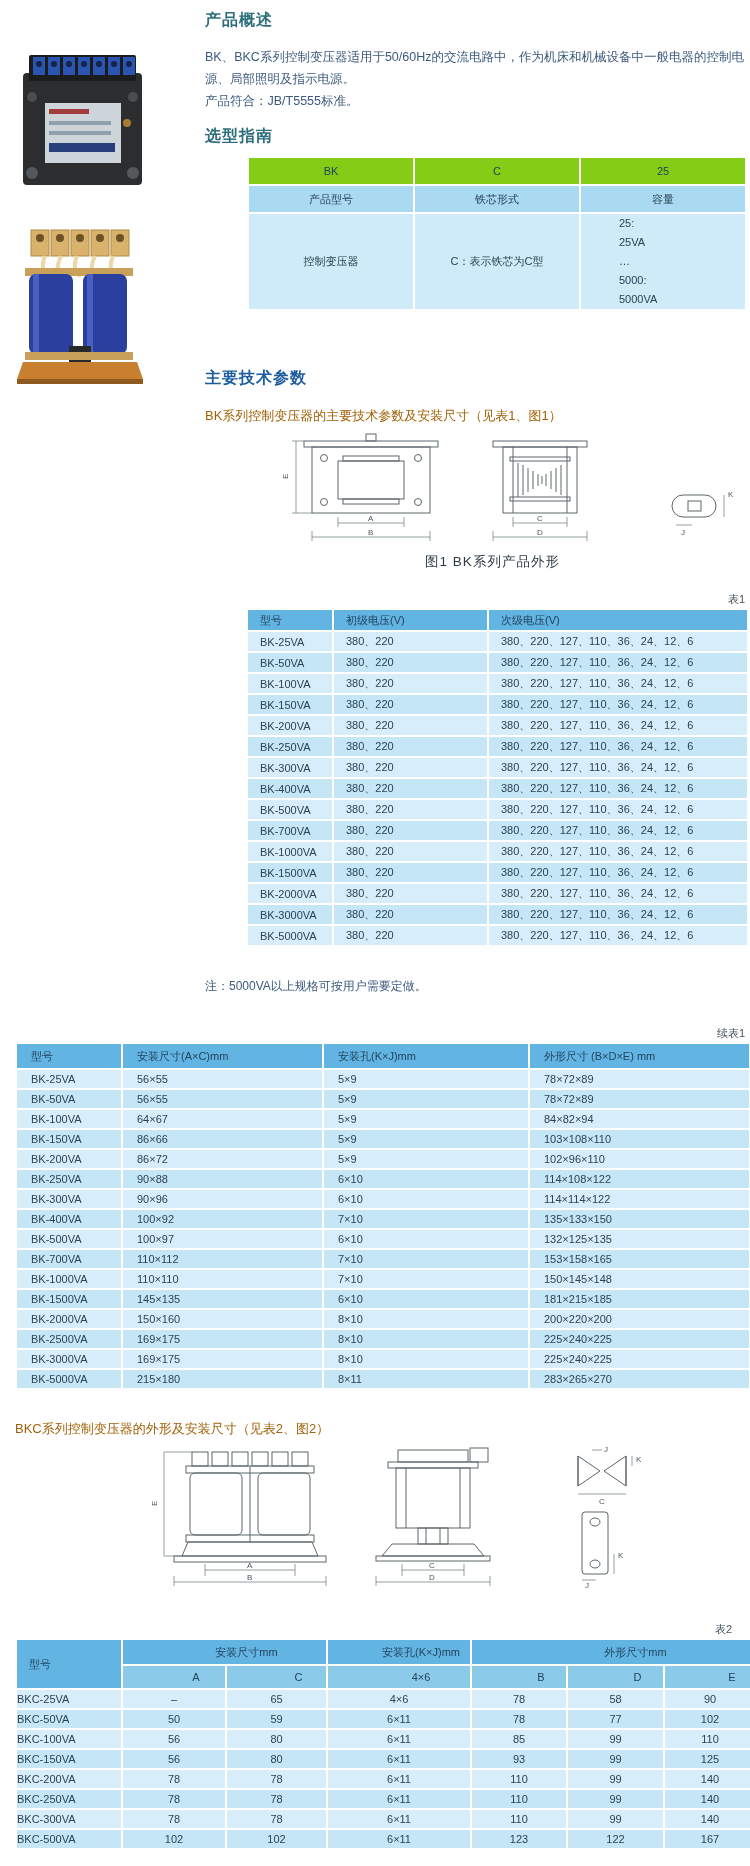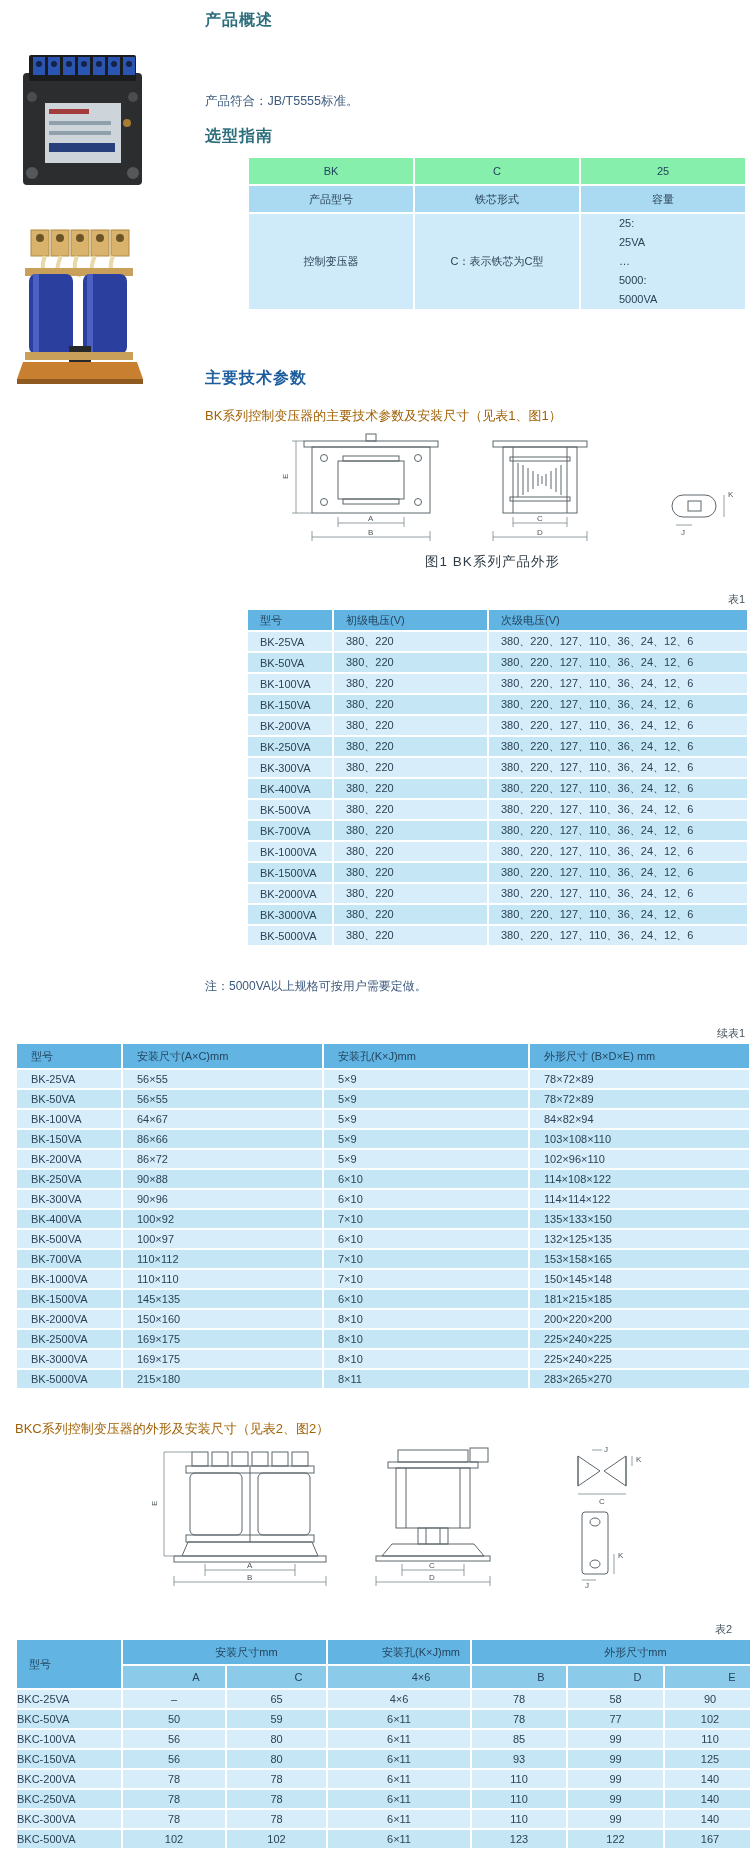--- a/index.html
+++ b/index.html
@@ -15,21 +15,21 @@
 
   .bodytext { font-size:12.5px; color:#3c5a7d; line-height:22px; width:542px; }
 
   .introtext { font-size:13px; color:#a16207; }
 
   table { border-collapse:separate; border-spacing:2px; table-layout:fixed; }
   th, td { font-size:11px; font-weight:normal; color:#2b4257; overflow:hidden; white-space:nowrap; }
 
   
   .sel { width:496px; }
-  .sel th { background:#86efac; height:26px; text-align:center; color:#23445e; }
+  .sel th { background:#84cc16; height:26px; text-align:center; color:#23445e; }
   .sel .sub td { background:#a9daf1; height:26px; text-align:center; }
   .sel .big td { background:#cfeaf8; height:88px; text-align:center; vertical-align:middle; }
   .sel .big td.cap { text-align:left; padding-left:38px; vertical-align:middle; }
   .sel .big td.cap div { line-height:19px; }
 
   
   .t1 { width:499px; }
   .t1 th { background:#62b4e3; height:20px; text-align:left; padding-left:12px; color:#23445e; }
   .t1 td { height:19px; text-align:left; padding-left:12px; }
   .t1 tbody tr:nth-child(odd) td { background:#d7eefa; }
@@ -116,20 +116,21 @@
     <rect x="68" y="52" width="44" height="80" rx="7" fill="#2b3f9e"></rect>
     <rect x="18" y="52" width="6" height="80" fill="#4a60c2"></rect>
     <rect x="72" y="52" width="6" height="80" fill="#4a60c2"></rect>
     <rect x="54" y="124" width="22" height="16" fill="#26282a"></rect>
     <rect x="10" y="130" width="108" height="8" fill="#c9a05a"></rect>
     <path d="M8 140 L122 140 L128 157 L2 157 Z" fill="#c87f2f"></path>
     <path d="M2 157 L128 157 L128 162 L2 162 Z" fill="#8f5a20"></path>
   </svg>
 
   <h2 class="sec teal abs" style="left:205px; top:10px;">产品概述</h2>
+  <div class="bodytext abs" style="left:205px; top:46px;">BK、BKC系列控制变压器适用于50/60Hz的交流电路中，作为机床和机械设备中一般电器的控制电源、局部照明及指示电源。</div>
   <div class="bodytext abs" style="left:205px; top:90px;">产品符合：JB/T5555标准。</div>
 
   <h2 class="sec teal abs" style="left:205px; top:126px;">选型指南</h2>
 
   <table class="sel abs" style="left:247px; top:156px;">
     <colgroup>
         <col style="width:164px">
         <col style="width:164px">
         <col style="width:164px">
       </colgroup>

